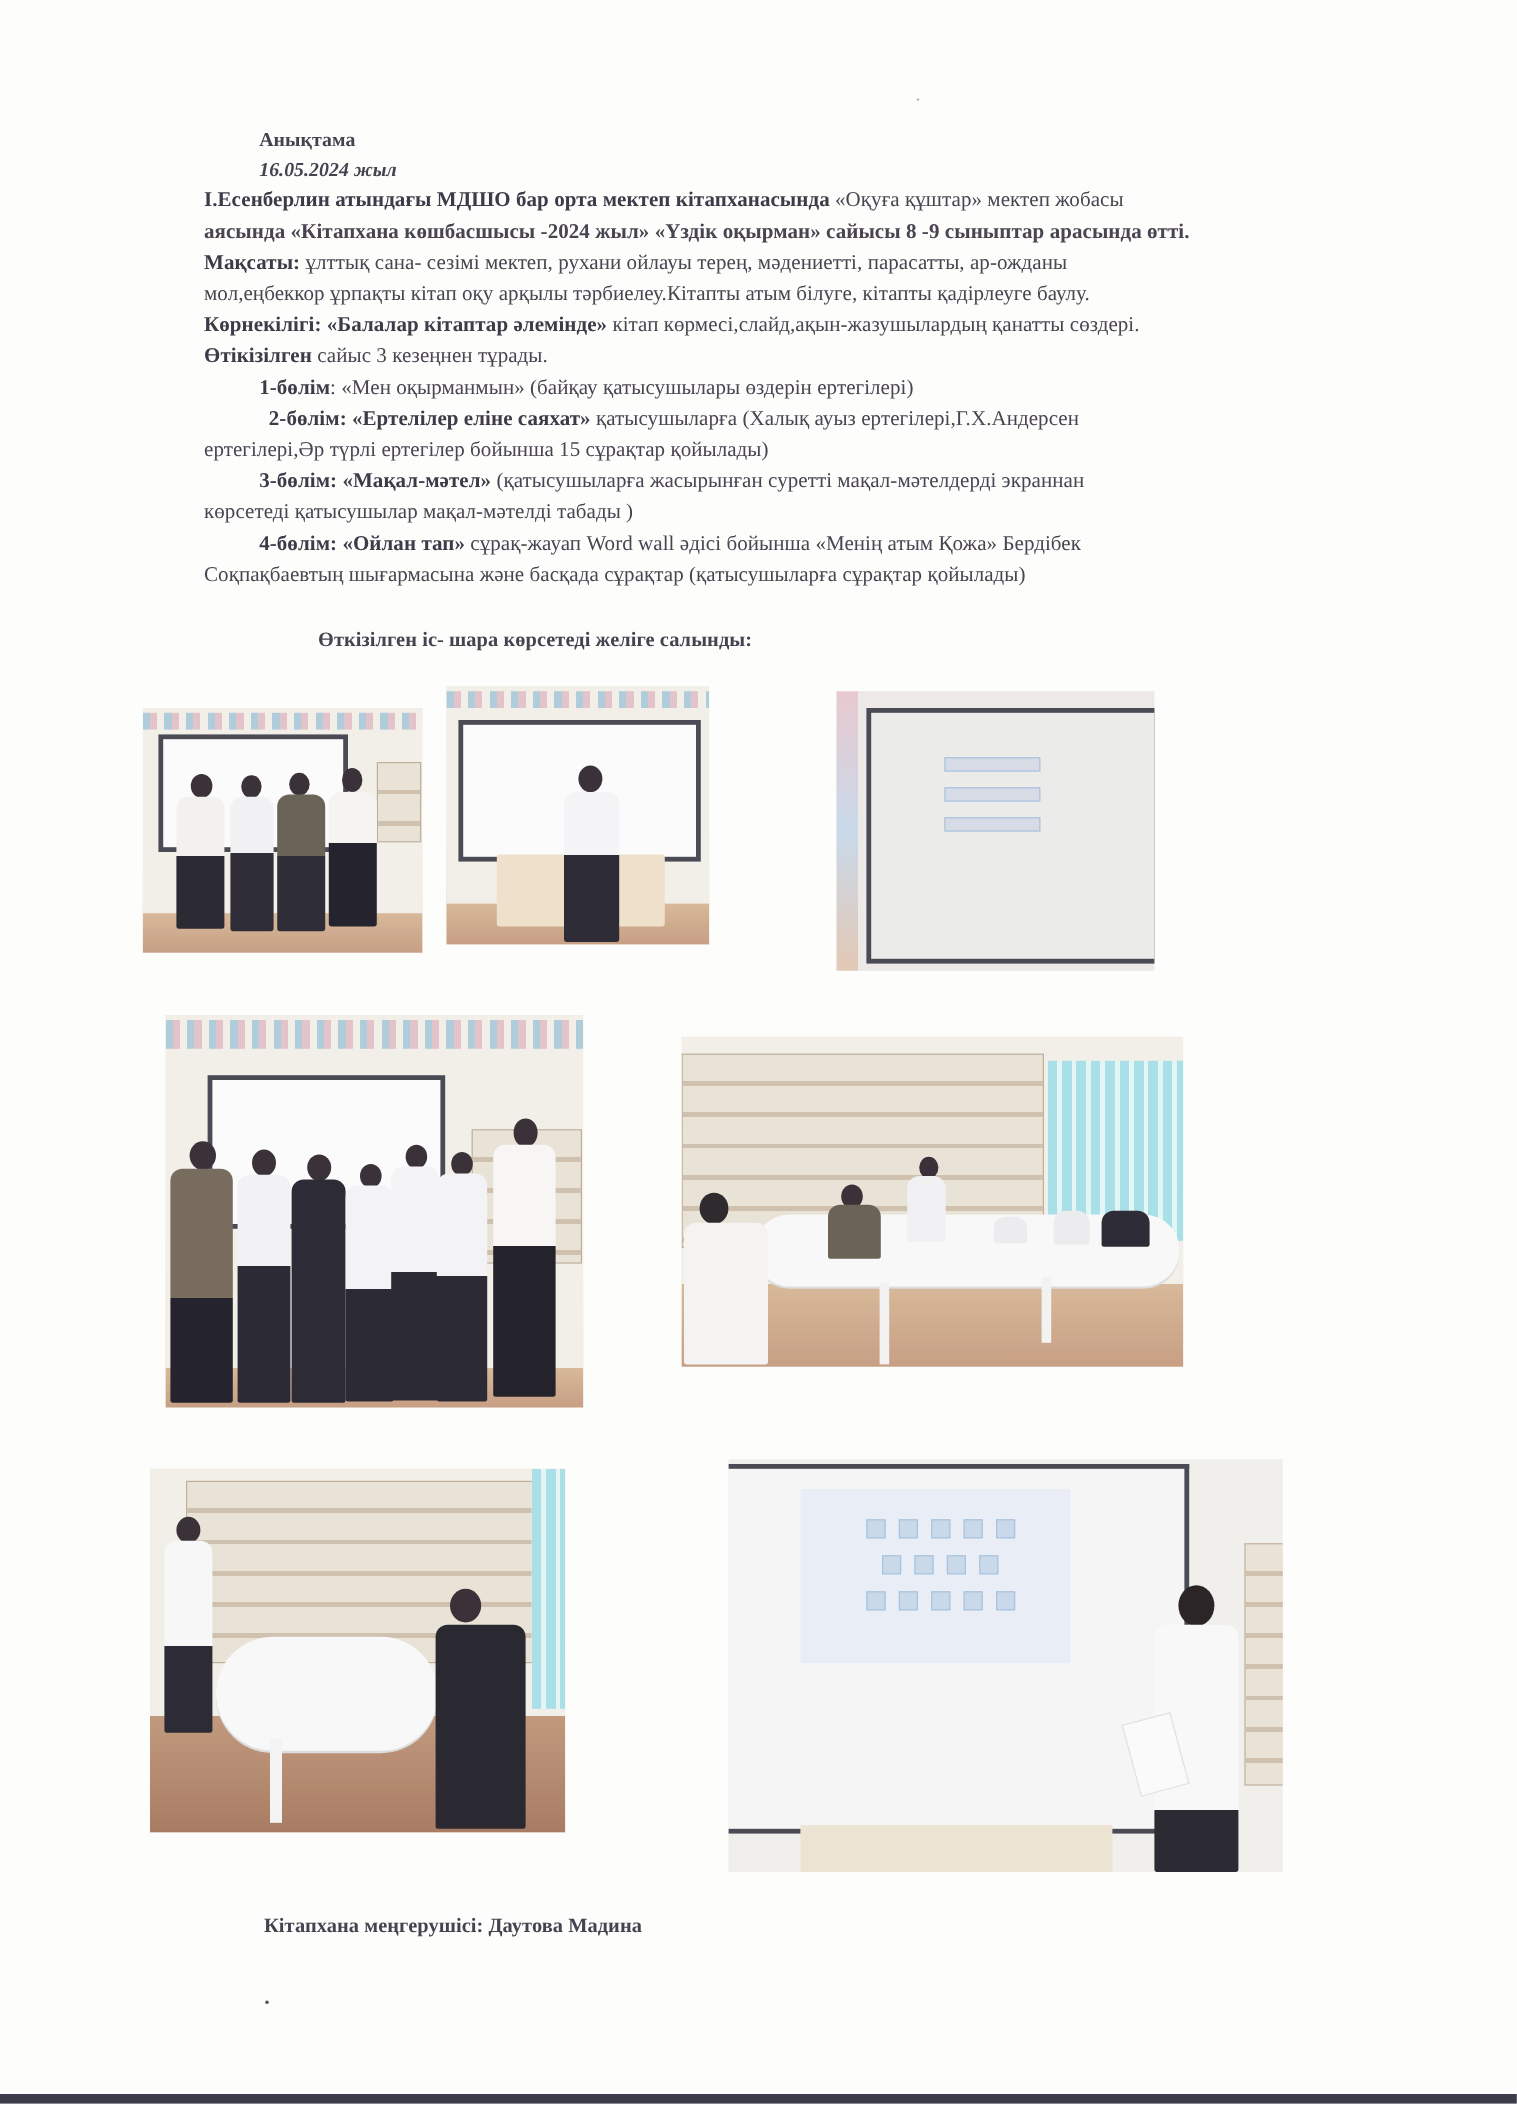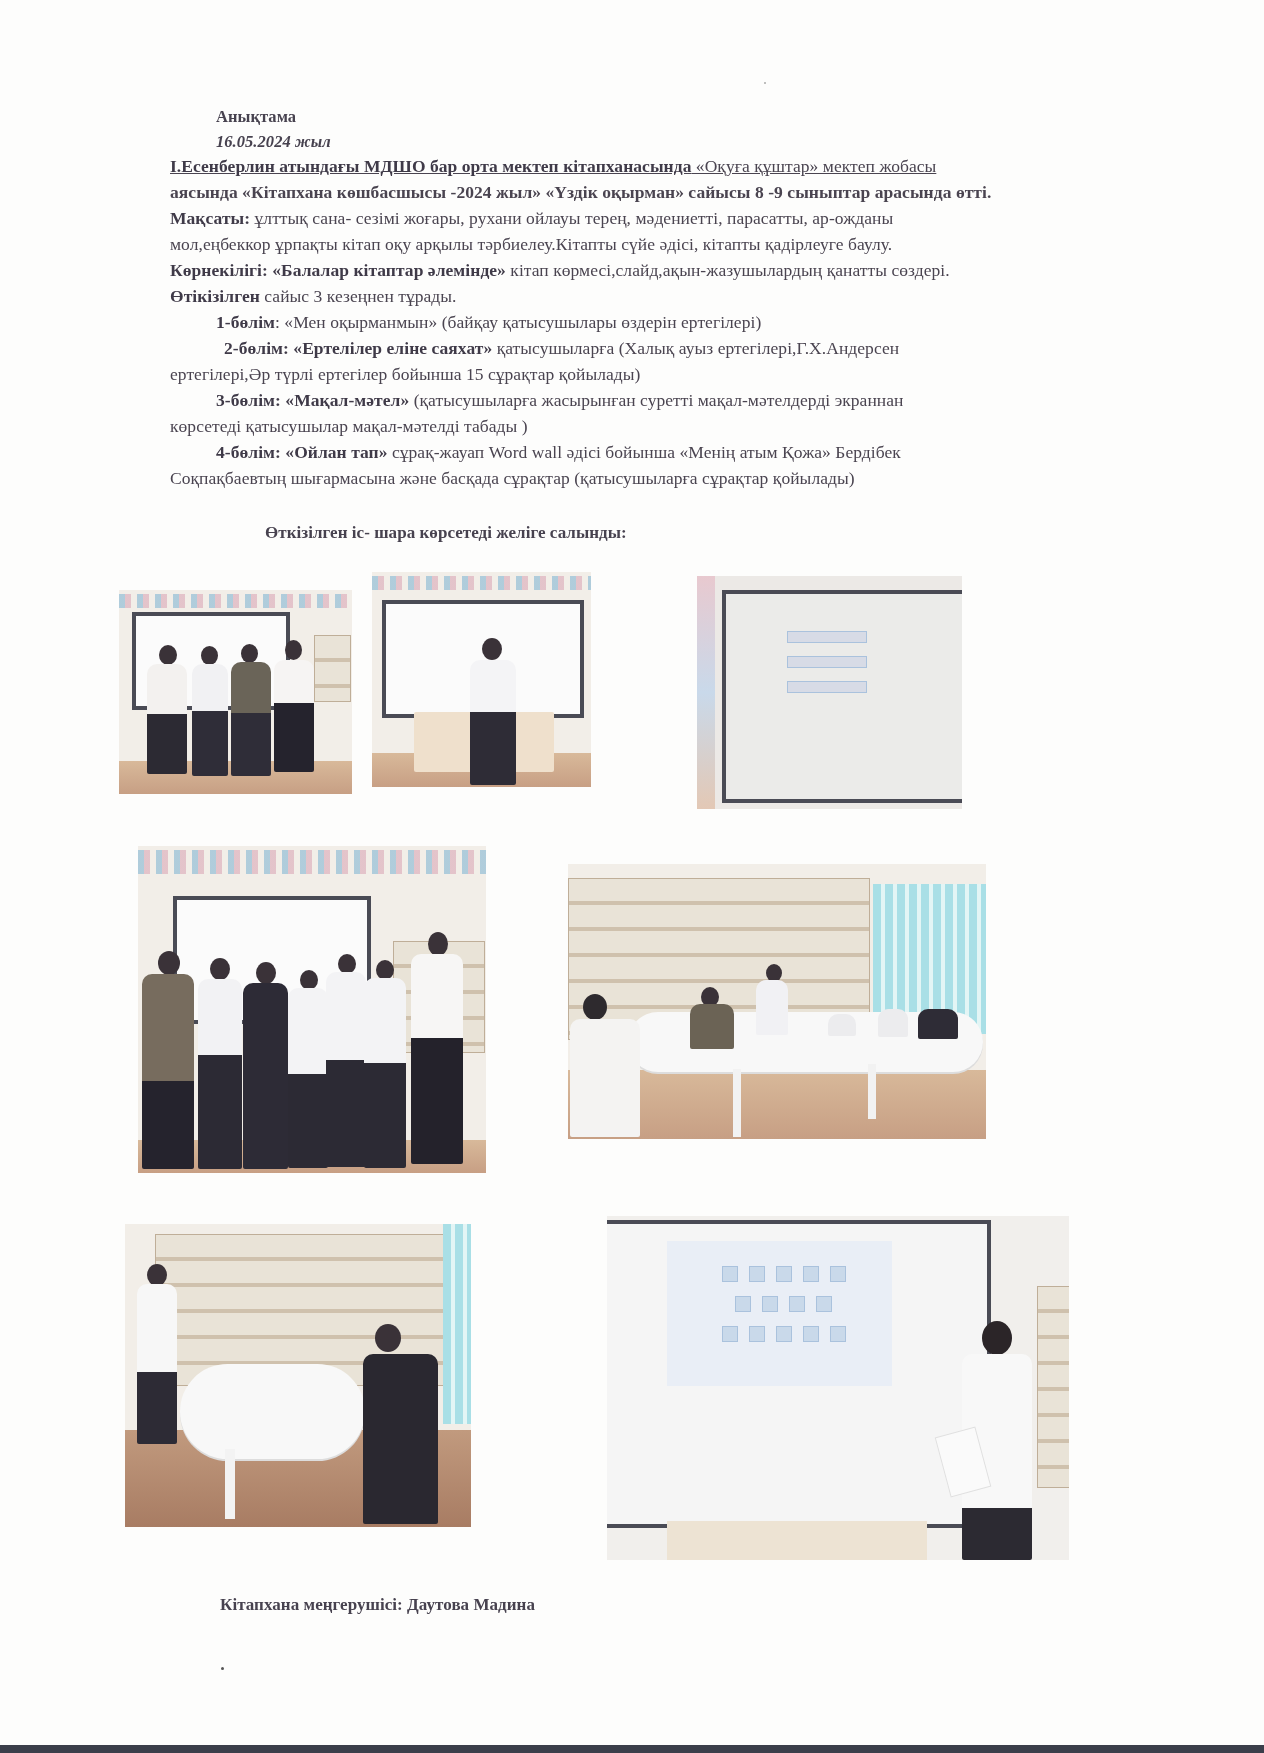--- a/index.html
+++ b/index.html
@@ -32,25 +32,25 @@
   .speck { position:absolute; width:3px; height:3px; border-radius:50%; background:#555; }
 </style>
 </head>
 <body>
 
 <div class="page">
 
   <div class="line heading" style="left:216px; top:106px;">Анықтама</div>
   <div class="line heading" style="left:216px; top:131px;font-style:italic;">16.05.2024 жыл</div>
 
-  <div class="line" style="left:170px; top:155px;text-decoration:underline;"><span class="b">І.Есенберлин атындағы МДШО бар орта мектеп кітапханасында</span><span> «Оқуға құштар»  мектеп  жобасы</span></div>
+  <div class="line" style="left:170px; top:155px;"><span class="b">І.Есенберлин атындағы МДШО бар орта мектеп кітапханасында</span><span> «Оқуға құштар»  мектеп  жобасы</span></div>
   <div class="line" style="left:170px; top:181px;font-weight:bold;">аясында   «Кітапхана көшбасшысы -2024 жыл»  «Үздік оқырман» сайысы 8 -9 сыныптар арасында өтті.</div>
 
-  <div class="line" style="left:170px; top:207px;"><span class="b">Мақсаты:</span><span> ұлттық сана- сезімі жоғары, рухани ойлауы терең, мәдениетті, парасатты, ар-ожданы</span></div>
-  <div class="line" style="left:170px; top:233px;">мол,еңбеккор ұрпақты кітап оқу арқылы тәрбиелеу.Кітапты сүйе әдісі, кітапты қадірлеуге баулу.</div>
+  <div class="line" style="left:170px; top:207px;"><span class="b">Мақсаты:</span><span> ұлттық сана- сезімі мектеп, рухани ойлауы терең, мәдениетті, парасатты, ар-ожданы</span></div>
+  <div class="line" style="left:170px; top:233px;">мол,еңбеккор ұрпақты кітап оқу арқылы тәрбиелеу.Кітапты атым білуге, кітапты қадірлеуге баулу.</div>
 
   <div class="line" style="left:170px; top:259px;"><span class="b">Көрнекілігі:</span><span class="b"> «Балалар кітаптар әлемінде»</span><span> кітап көрмесі,слайд,ақын-жазушылардың қанатты сөздері.</span></div>
 
   <div class="line" style="left:170px; top:285px;"><span class="b">Өтікізілген</span><span>  сайыс 3 кезеңнен тұрады.</span></div>
 
   <div class="line" style="left:216px; top:311px;"><span class="b">1-бөлім</span><span>: «Мен оқырманмын» (байқау қатысушылары өздерін ертегілері)</span></div>
 
   <div class="line" style="left:224px; top:337px;"><span class="b">2-бөлім:</span><span class="b"> «Ертелілер еліне саяхат»</span><span>  қатысушыларға (Халық ауыз ертегілері,Г.Х.Андерсен</span></div>
   <div class="line" style="left:170px; top:363px;">ертегілері,Әр түрлі ертегілер бойынша 15 сұрақтар қойылады)</div>
 

